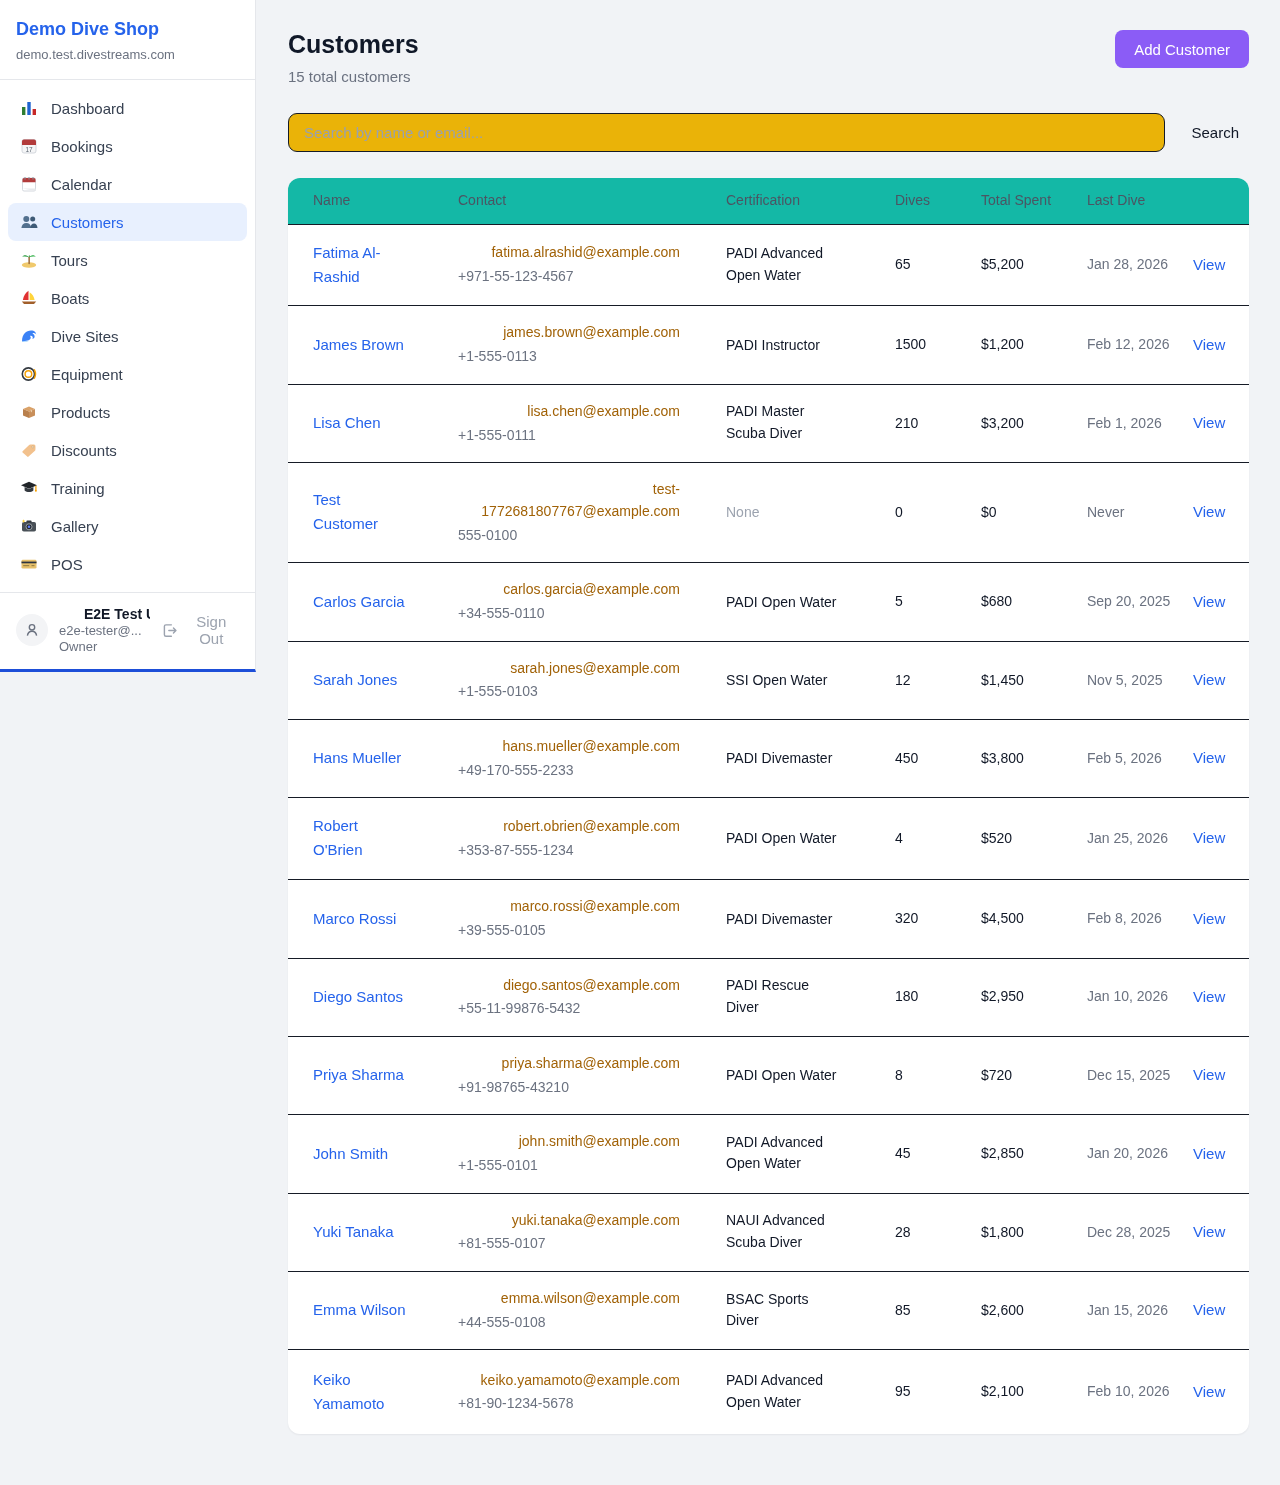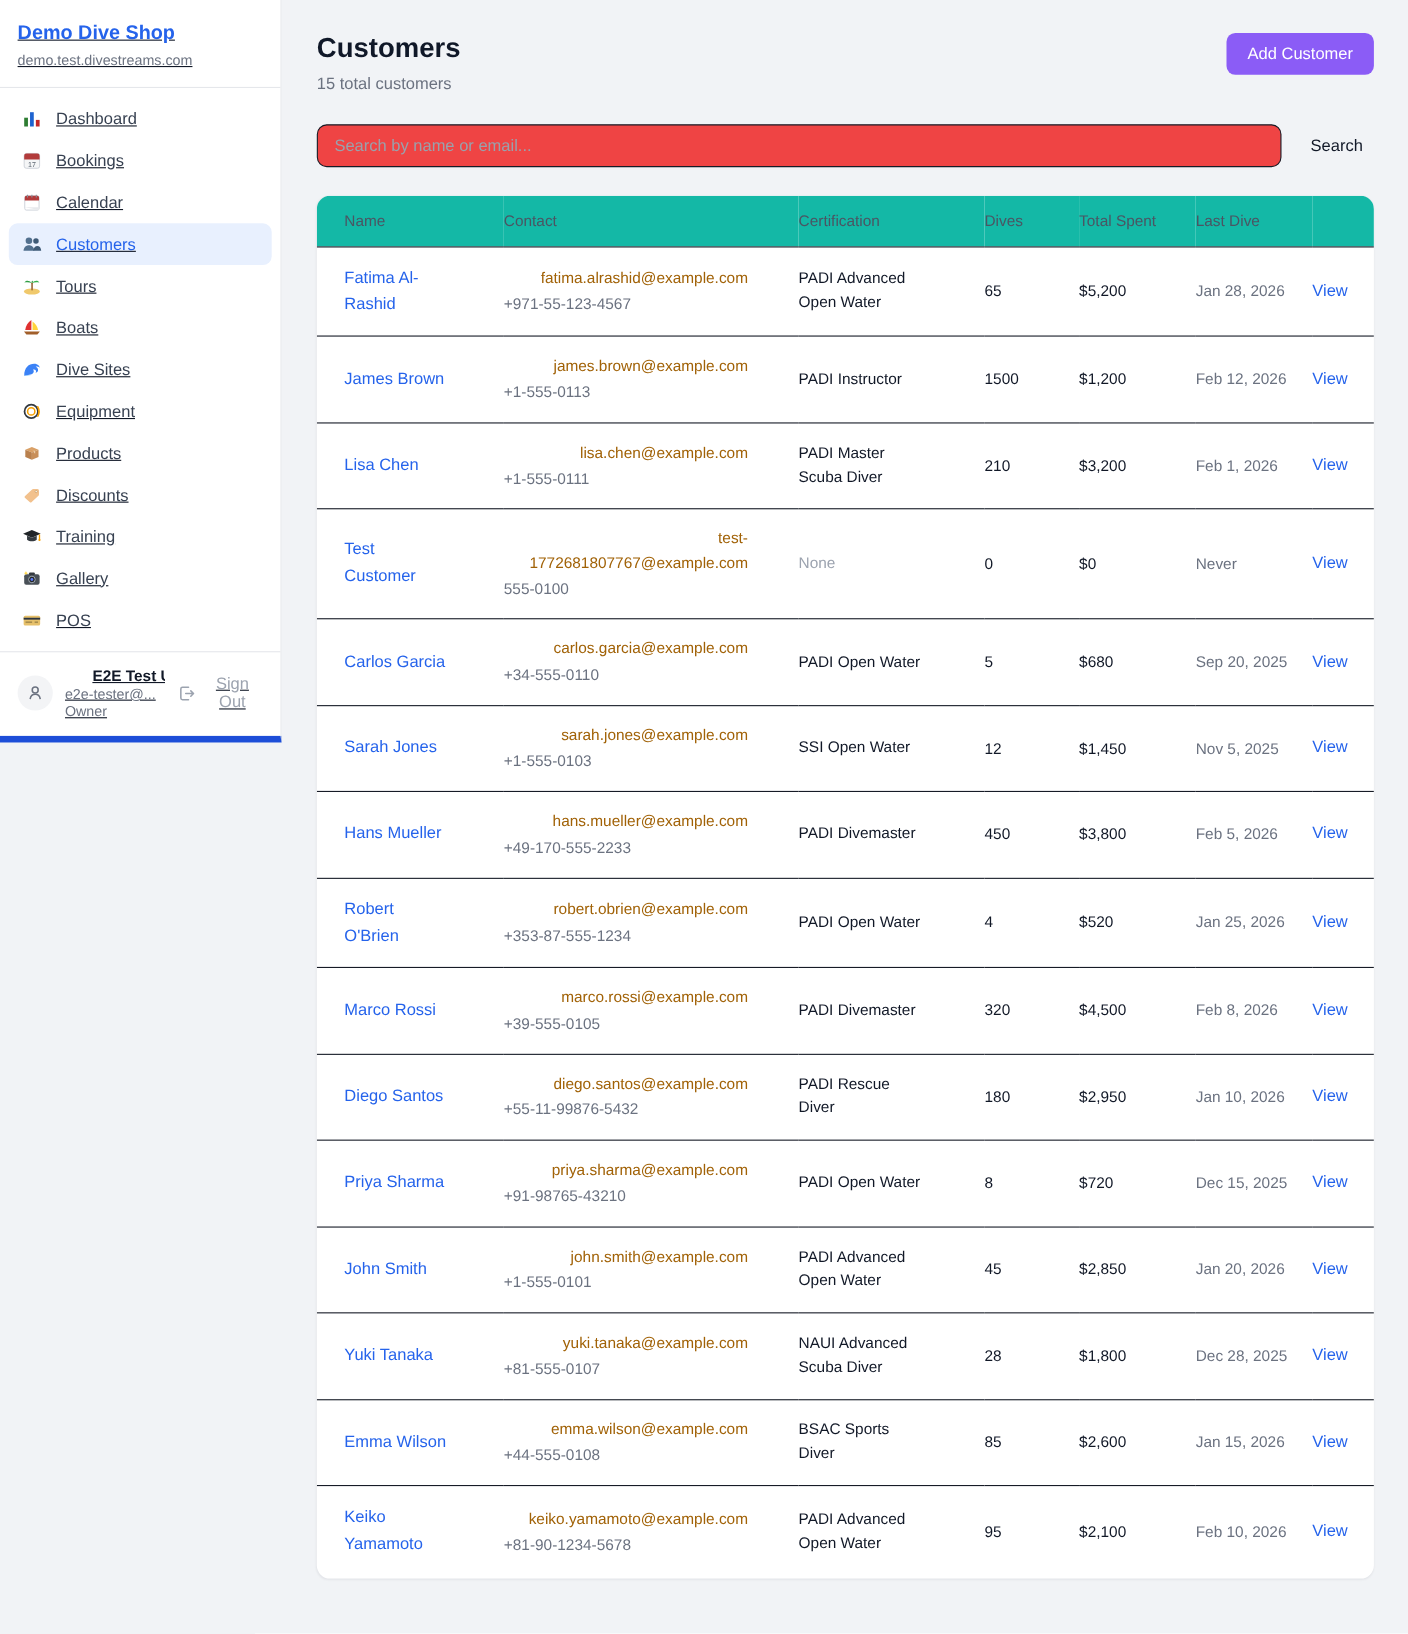--- a/index.html
+++ b/index.html
@@ -7,22 +7,21 @@
   body {
     font-family:"Liberation Sans", sans-serif;
     background:#f1f3f6;
     color:#111827;
   }
   
   .sidebar {
     position:absolute; left:0; top:0; width:256px;
     background:#ffffff;
     border-right:1px solid #e5e7eb;
-    border-bottom:6px solid #1d4ed8;
-    text-decoration:underline;
+    border-bottom:3px solid #1d4ed8;
   }
   .side-header { padding:19px 16px 17px; border-bottom:1px solid #e5e7eb; }
   .brand { color:#2563eb; font-size:18px; font-weight:bold; }
   .domain { color:#6b7280; font-size:13px; margin-top:7px; }
   .side-nav { padding:9px 8px; }
   .nav-item {
     display:flex; align-items:center; gap:13px;
     padding:10px 12px; border-radius:8px;
     color:#374151; font-size:15px; text-decoration:none; cursor:pointer;
   }
@@ -57,21 +56,21 @@
   .add-btn {
     background:#8b5cf6; color:#ffffff; border:none; cursor:pointer;
     font-family:inherit; font-size:15px; font-weight:500;
     padding:0 19px; height:38px; border-radius:8px;
   }
   .search-row { display:flex; align-items:center; gap:26px; margin-top:28px; }
   .search-input {
     flex:1; height:39px;
     border:1px solid #161b26; border-radius:9px;
     padding:0 15px; font-size:15px; font-family:inherit;
-    background:#ef4444; color:#111827; outline:none;
+    background:#eab308; color:#111827; outline:none;
   }
   .search-input::placeholder { color:#9aa1ac; }
   .search-btn {
     background:none; border:none; cursor:pointer;
     font-family:inherit; font-size:15px; color:#111827; padding:0 10px 0 0;
   }
   
   .card {
     margin-top:26px; background:#ffffff; border-radius:12px;
     overflow:hidden; box-shadow:0 1px 2px rgba(16,24,40,.06);

